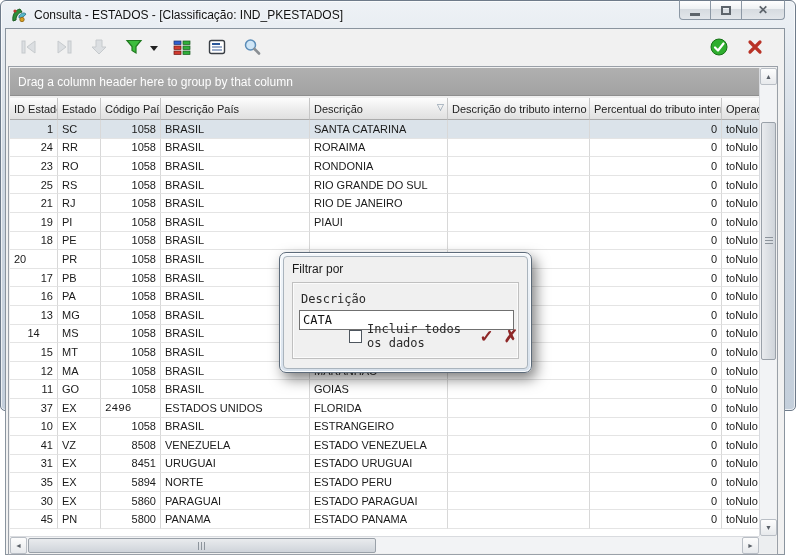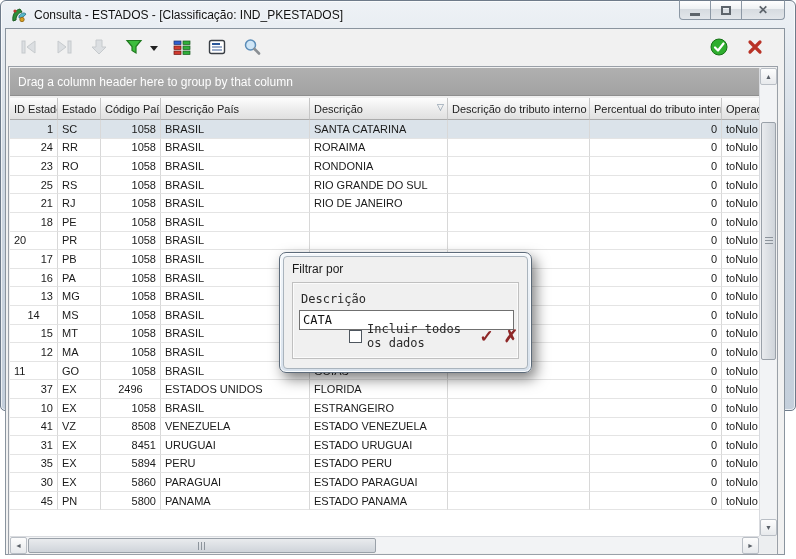--- a/index.html
+++ b/index.html
@@ -243,20 +243,30 @@
                 <td style="text-align: right;">21</td>
                 <td style="text-align: left;">RJ</td>
                 <td style="text-align: right;">1058</td>
                 <td style="text-align: left;">BRASIL</td>
                 <td style="text-align: left;">RIO DE JANEIRO</td>
                 <td style="text-align: left;"></td>
                 <td style="text-align: right;">0</td>
                 <td style="text-align: left;">toNulo</td>
               </tr>
               <tr>
+                <td style="text-align: right;">19</td>
+                <td style="text-align: left;">PI</td>
+                <td style="text-align: right;">1058</td>
+                <td style="text-align: left;">BRASIL</td>
+                <td style="text-align: left;">PIAUI</td>
+                <td style="text-align: left;"></td>
+                <td style="text-align: right;">0</td>
+                <td style="text-align: left;">toNulo</td>
+              </tr>
+              <tr>
                 <td style="text-align: right;">18</td>
                 <td style="text-align: left;">PE</td>
                 <td style="text-align: right;">1058</td>
                 <td style="text-align: left;">BRASIL</td>
                 <td style="text-align: left;"></td>
                 <td style="text-align: left;"></td>
                 <td style="text-align: right;">0</td>
                 <td style="text-align: left;">toNulo</td>
               </tr>
               <tr>
@@ -323,33 +333,33 @@
                 <td style="text-align: right;">12</td>
                 <td style="text-align: left;">MA</td>
                 <td style="text-align: right;">1058</td>
                 <td style="text-align: left;">BRASIL</td>
                 <td style="text-align: left;">MARANHAO</td>
                 <td style="text-align: left;"></td>
                 <td style="text-align: right;">0</td>
                 <td style="text-align: left;">toNulo</td>
               </tr>
               <tr>
-                <td style="">11</td>
+                <td style="text-align: right;">11</td>
                 <td style="text-align: left;">GO</td>
                 <td style="text-align: right;">1058</td>
                 <td style="text-align: left;">BRASIL</td>
                 <td style="text-align: left;">GOIAS</td>
                 <td style="text-align: left;"></td>
                 <td style="text-align: right;">0</td>
                 <td style="text-align: left;">toNulo</td>
               </tr>
               <tr>
                 <td style="text-align: right;">37</td>
                 <td style="text-align: left;">EX</td>
-                <td style="text-align: center;">2496</td>
+                <td style="text-align: left; font-family: Liberation Mono, monospace;">2496</td>
                 <td style="text-align: left;">ESTADOS UNIDOS</td>
                 <td style="text-align: left;">FLORIDA</td>
                 <td style="text-align: left;"></td>
                 <td style="text-align: right;">0</td>
                 <td style="text-align: left;">toNulo</td>
               </tr>
               <tr>
                 <td style="text-align: right;">10</td>
                 <td style="text-align: left;">EX</td>
                 <td style="text-align: right;">1058</td>
@@ -376,21 +386,21 @@
                 <td style="text-align: left;">URUGUAI</td>
                 <td style="text-align: left;">ESTADO URUGUAI</td>
                 <td style="text-align: left;"></td>
                 <td style="text-align: right;">0</td>
                 <td style="text-align: left;">toNulo</td>
               </tr>
               <tr>
                 <td style="text-align: right;">35</td>
                 <td style="text-align: left;">EX</td>
                 <td style="text-align: right;">5894</td>
-                <td style="text-align: left;">PERU</td>
+                <td style="text-align: left;">NORTE</td>
                 <td style="text-align: left;">ESTADO PERU</td>
                 <td style="text-align: left;"></td>
                 <td style="text-align: right;">0</td>
                 <td style="text-align: left;">toNulo</td>
               </tr>
               <tr>
                 <td style="text-align: right;">30</td>
                 <td style="text-align: left;">EX</td>
                 <td style="text-align: right;">5860</td>
                 <td style="text-align: left;">PARAGUAI</td>

